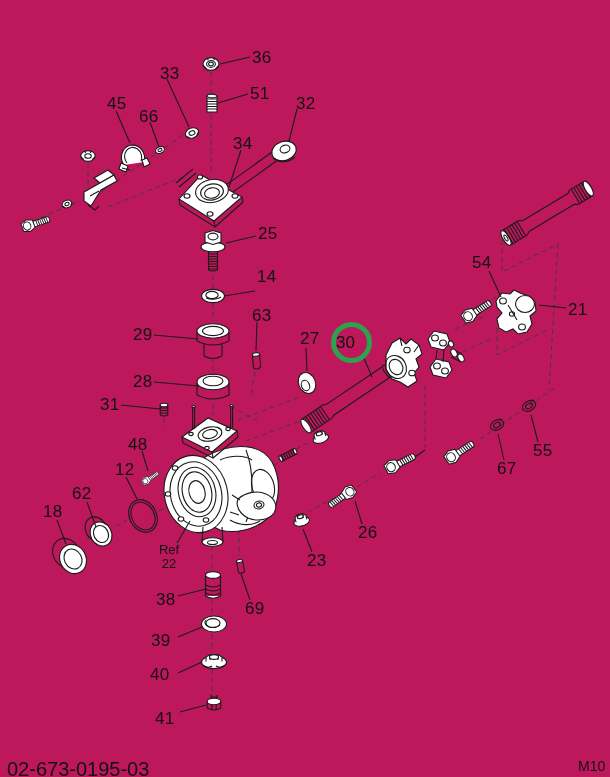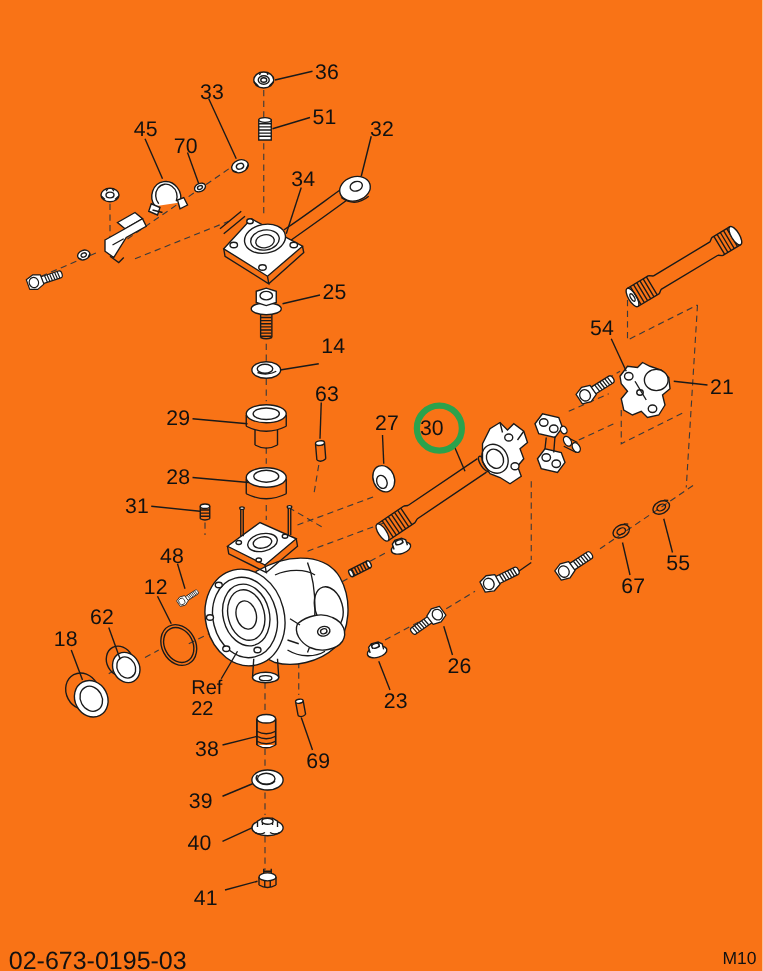--- a/index.html
+++ b/index.html
@@ -1,27 +1,27 @@
 <!DOCTYPE html>
 <html><head>
 <meta charset="utf-8">
 <style>
   html,body{margin:0;padding:0;background:#fff;}
   .page{
-    position:relative;width:610px;height:777px;background:#f97316;overflow:hidden;
+    position:relative;width:610px;height:777px;background:#be185d;overflow:hidden;
     font-family:"Liberation Sans", sans-serif;color:#111;
   }
   .art{position:absolute;left:0;top:0;}
   .callout{
     position:absolute;font-size:17px;line-height:1;color:#111;
     letter-spacing:0.2px;white-space:nowrap;
   }
   .ref-label{
-    position:absolute;left:153px;top:543px;width:32px;text-align:left;
-    font-size:16px;line-height:1.05;
+    position:absolute;left:153px;top:543px;width:32px;text-align:center;
+    font-size:13px;line-height:1.05;
   }
   .highlight-circle{
     position:absolute;left:331px;top:322px;width:41px;height:41px;
     border:5px solid #2BA24C;border-radius:50%;box-sizing:border-box;
     display:flex;align-items:center;justify-content:flex-start;
     font-size:17px;color:#111;background:transparent;
   }
   .figure-code{position:absolute;left:7px;top:759px;font-size:20px;line-height:1;}
   .page-code{position:absolute;left:578px;top:759px;font-size:14px;line-height:1;}
 </style>
@@ -382,21 +382,21 @@
     <path d="M178,673 L202,662"></path>
     <path d="M180,712 L206,705"></path>
     <path d="M177,543 L190,521"></path>
     <path d="M415,457 L425,450"></path>
   </g>
 </svg>
 
   <div class="callout" style="left:252px;top:49px">36</div>
   <div class="callout" style="left:160px;top:65px">33</div>
   <div class="callout" style="left:107px;top:95px">45</div>
-  <div class="callout" style="left:139px;top:108px">70</div>
+  <div class="callout" style="left:139px;top:108px">66</div>
   <div class="callout" style="left:250px;top:85px">51</div>
   <div class="callout" style="left:233px;top:135px">34</div>
   <div class="callout" style="left:296px;top:95px">32</div>
   <div class="callout" style="left:258px;top:225px">25</div>
   <div class="callout" style="left:257px;top:268px">14</div>
   <div class="callout" style="left:252px;top:307px">63</div>
   <div class="callout" style="left:133px;top:326px">29</div>
   <div class="callout" style="left:133px;top:373px">28</div>
   <div class="callout" style="left:100px;top:396px">31</div>
   <div class="callout" style="left:128px;top:436px">48</div>

